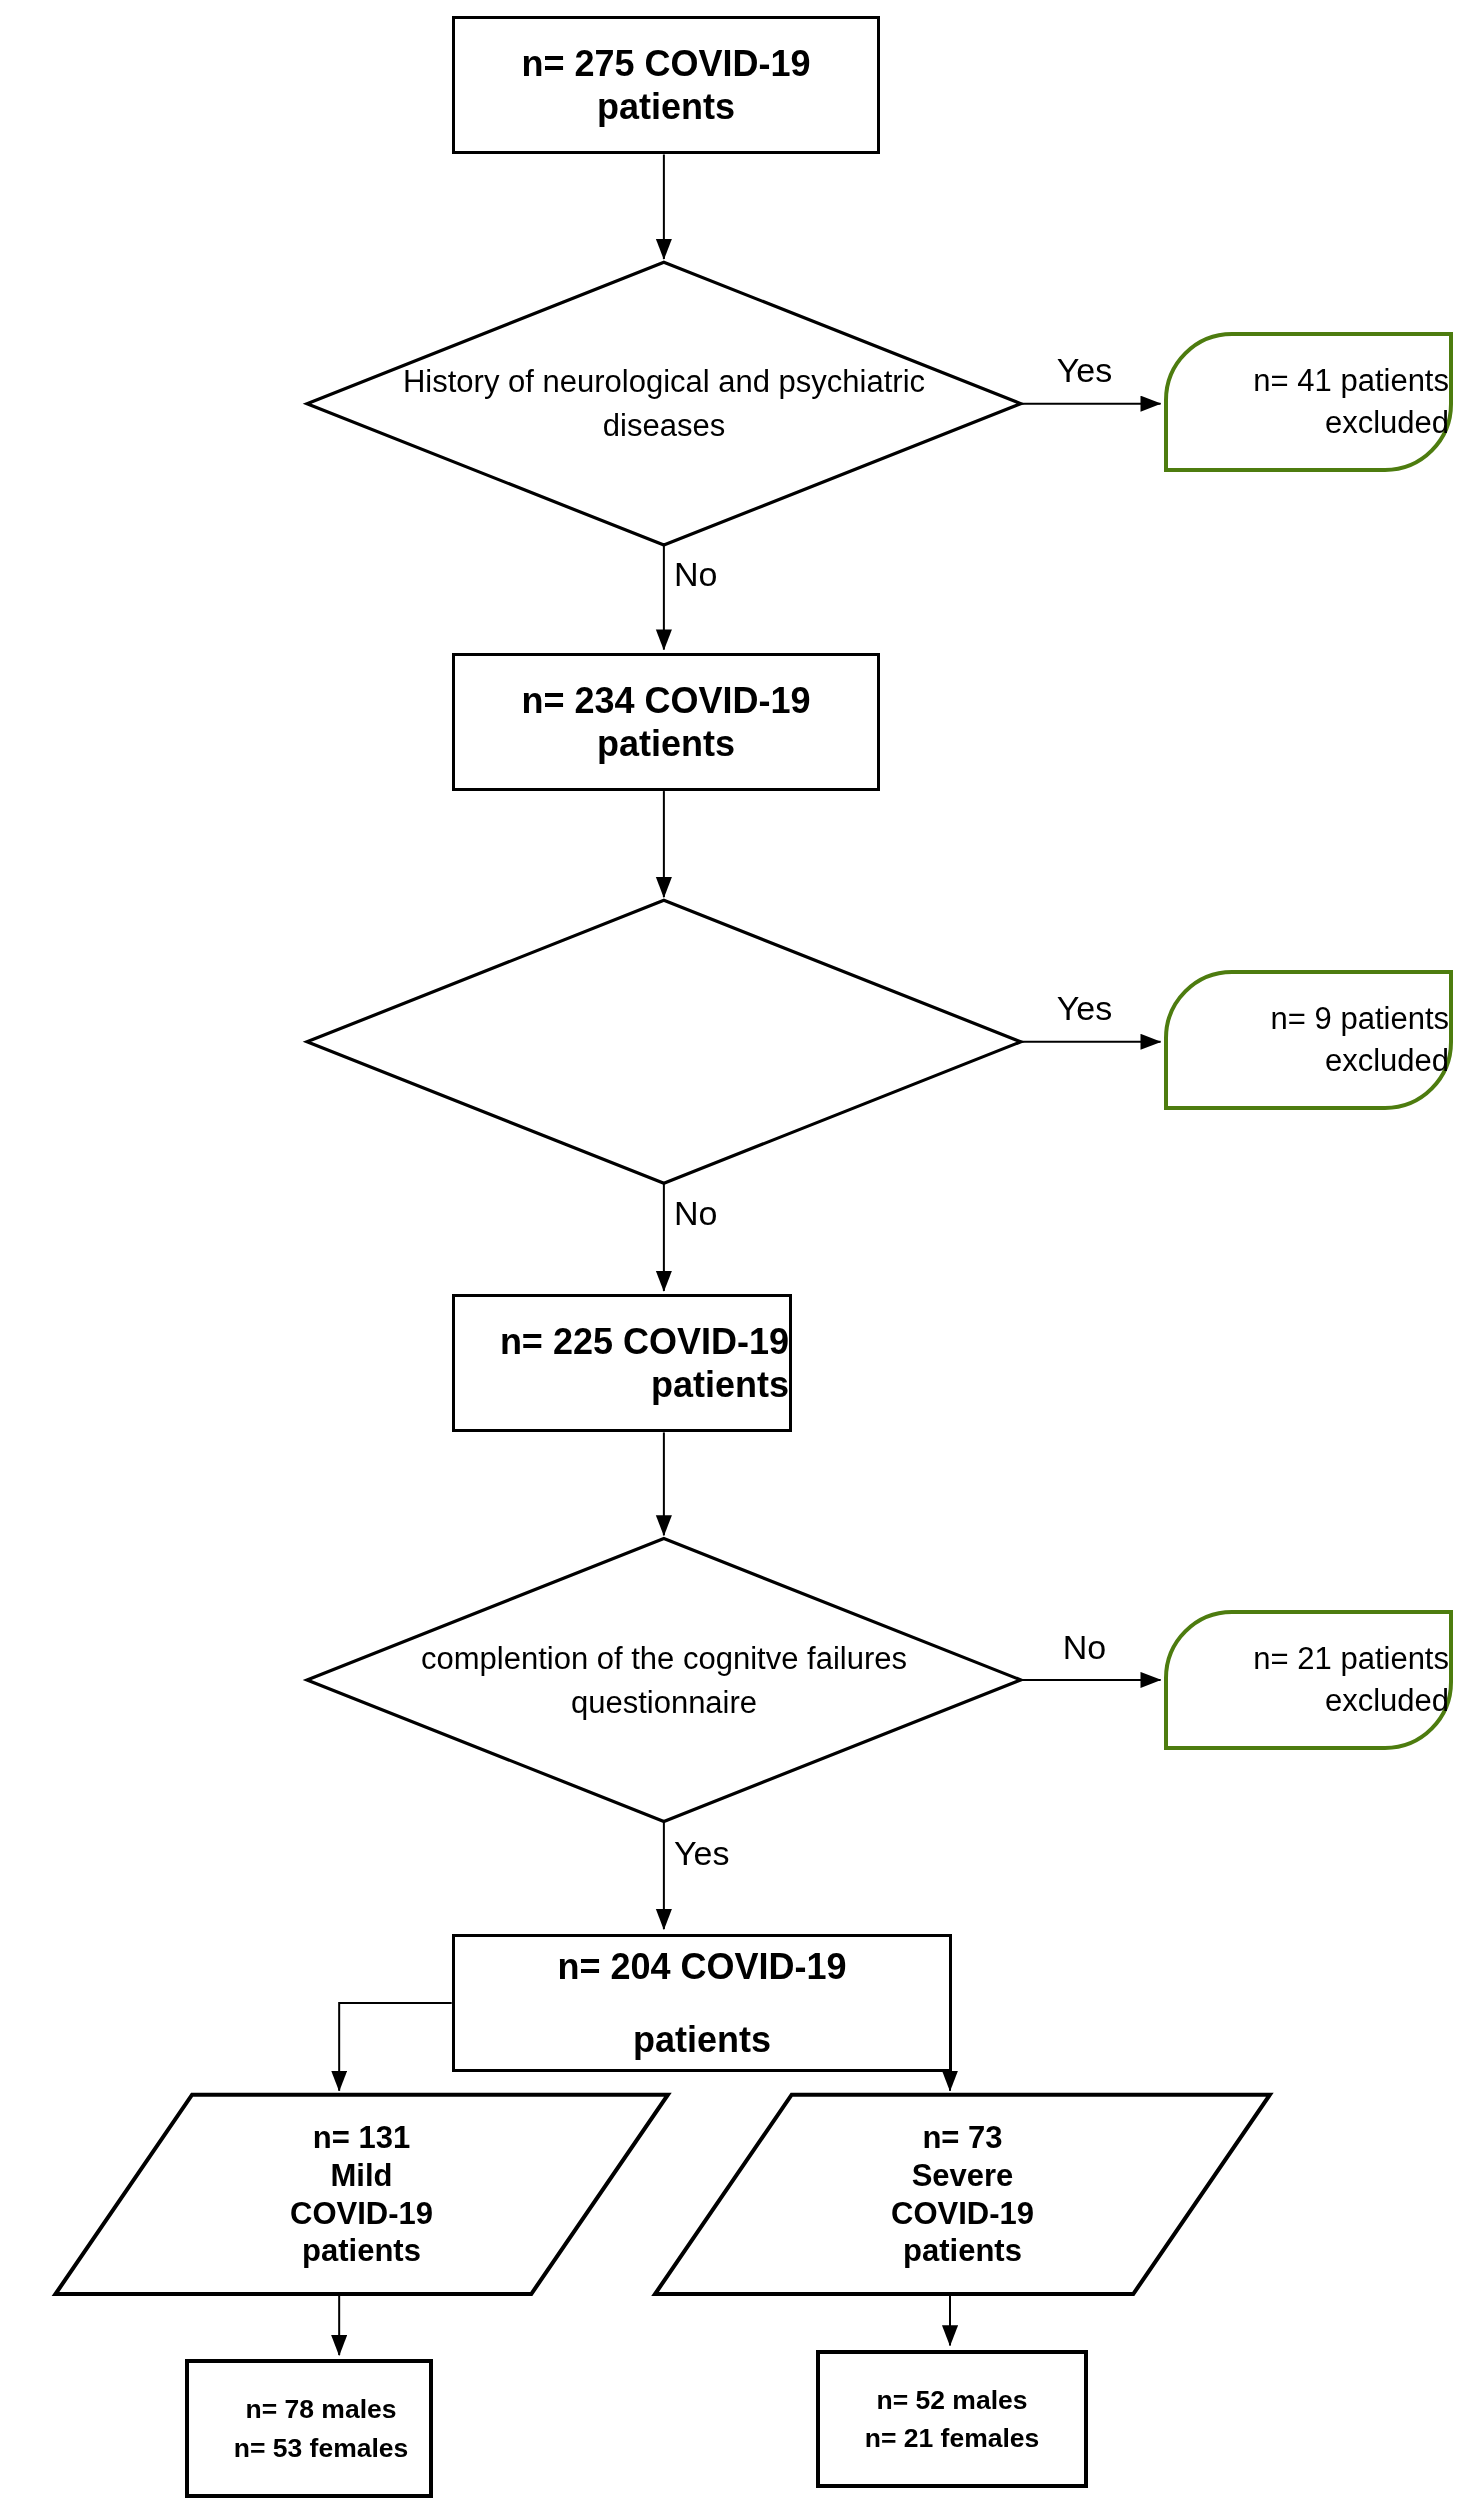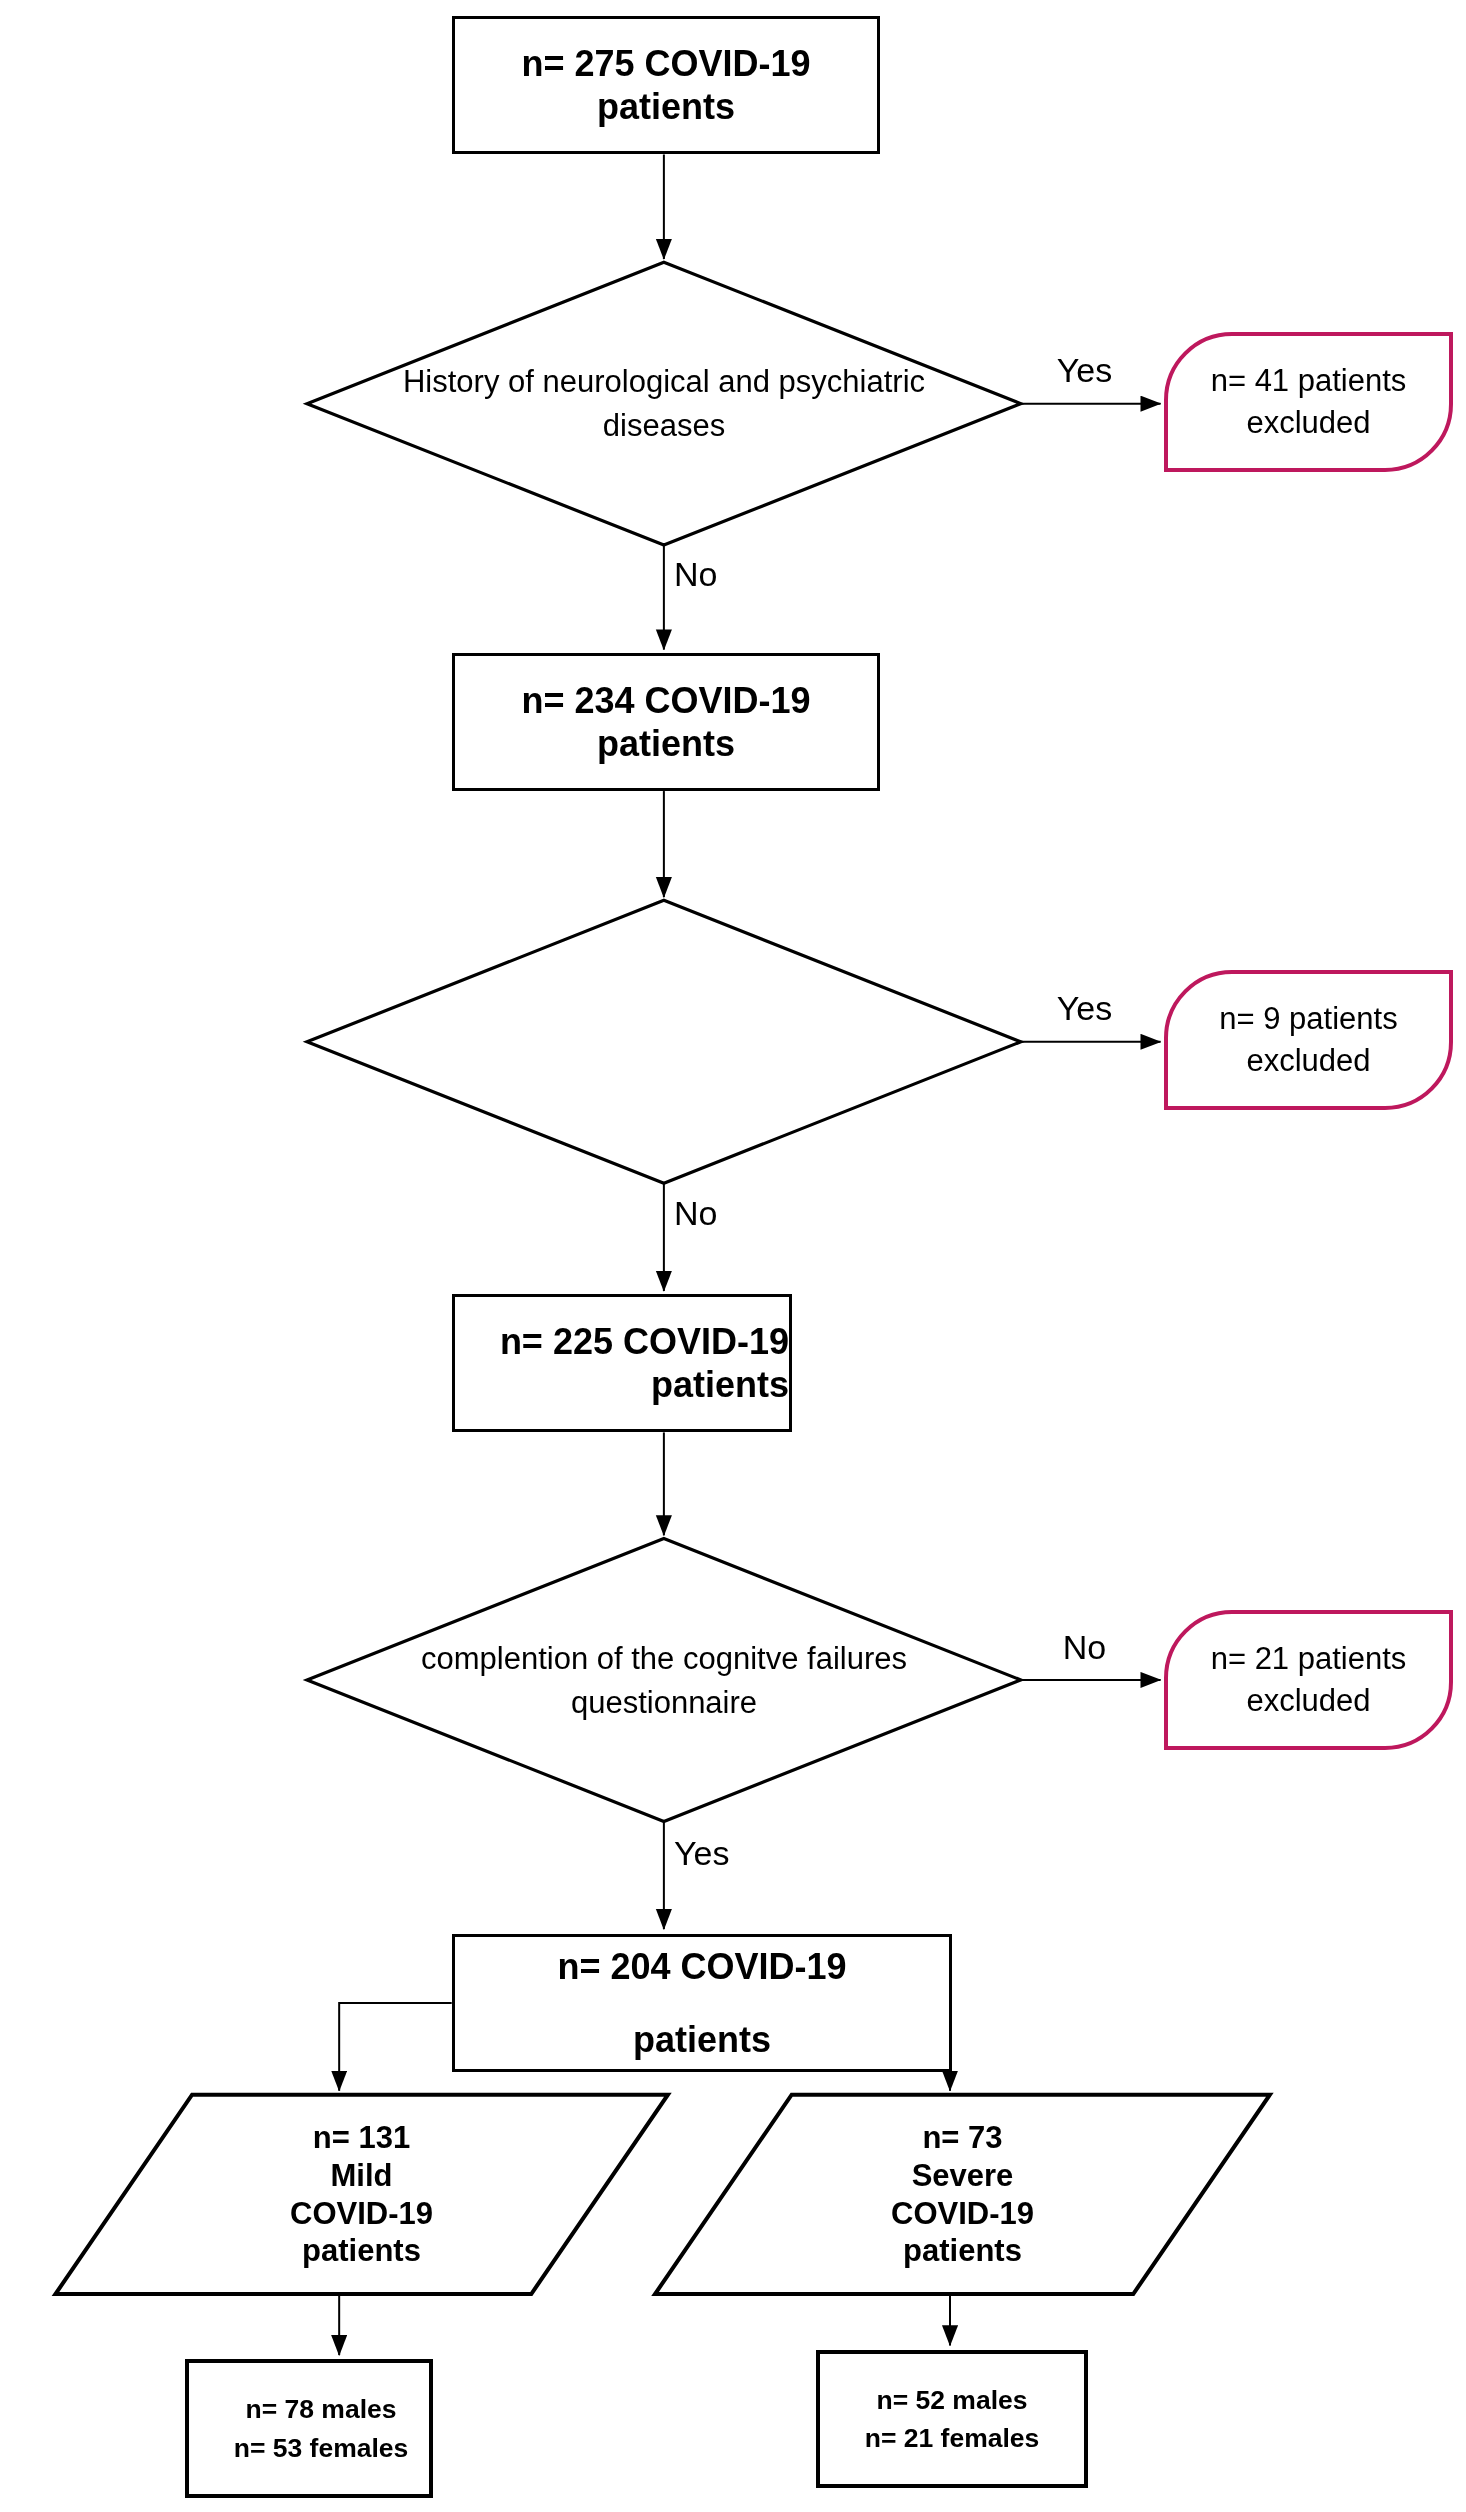--- a/index.html
+++ b/index.html
@@ -23,24 +23,25 @@
     background:#ffffff;
     box-sizing:border-box;
   }
   .process{
     border:3.2px solid #000000;
     font-weight:bold;
     font-size:36px;
     line-height:1.2;
   }
   .excluded{
-    border:4px solid #be185d;
+    border:4px solid #4d7c0f;
     border-radius:68px 0 68px 0;
     font-size:31px;
     line-height:1.35;
+    align-items:flex-end;
   }
   .leaf{
     border:4.8px solid #000000;
     font-weight:bold;
     font-size:26.5px;
     line-height:1.45;
   }
   .overlay{
     position:absolute;
     display:flex;

